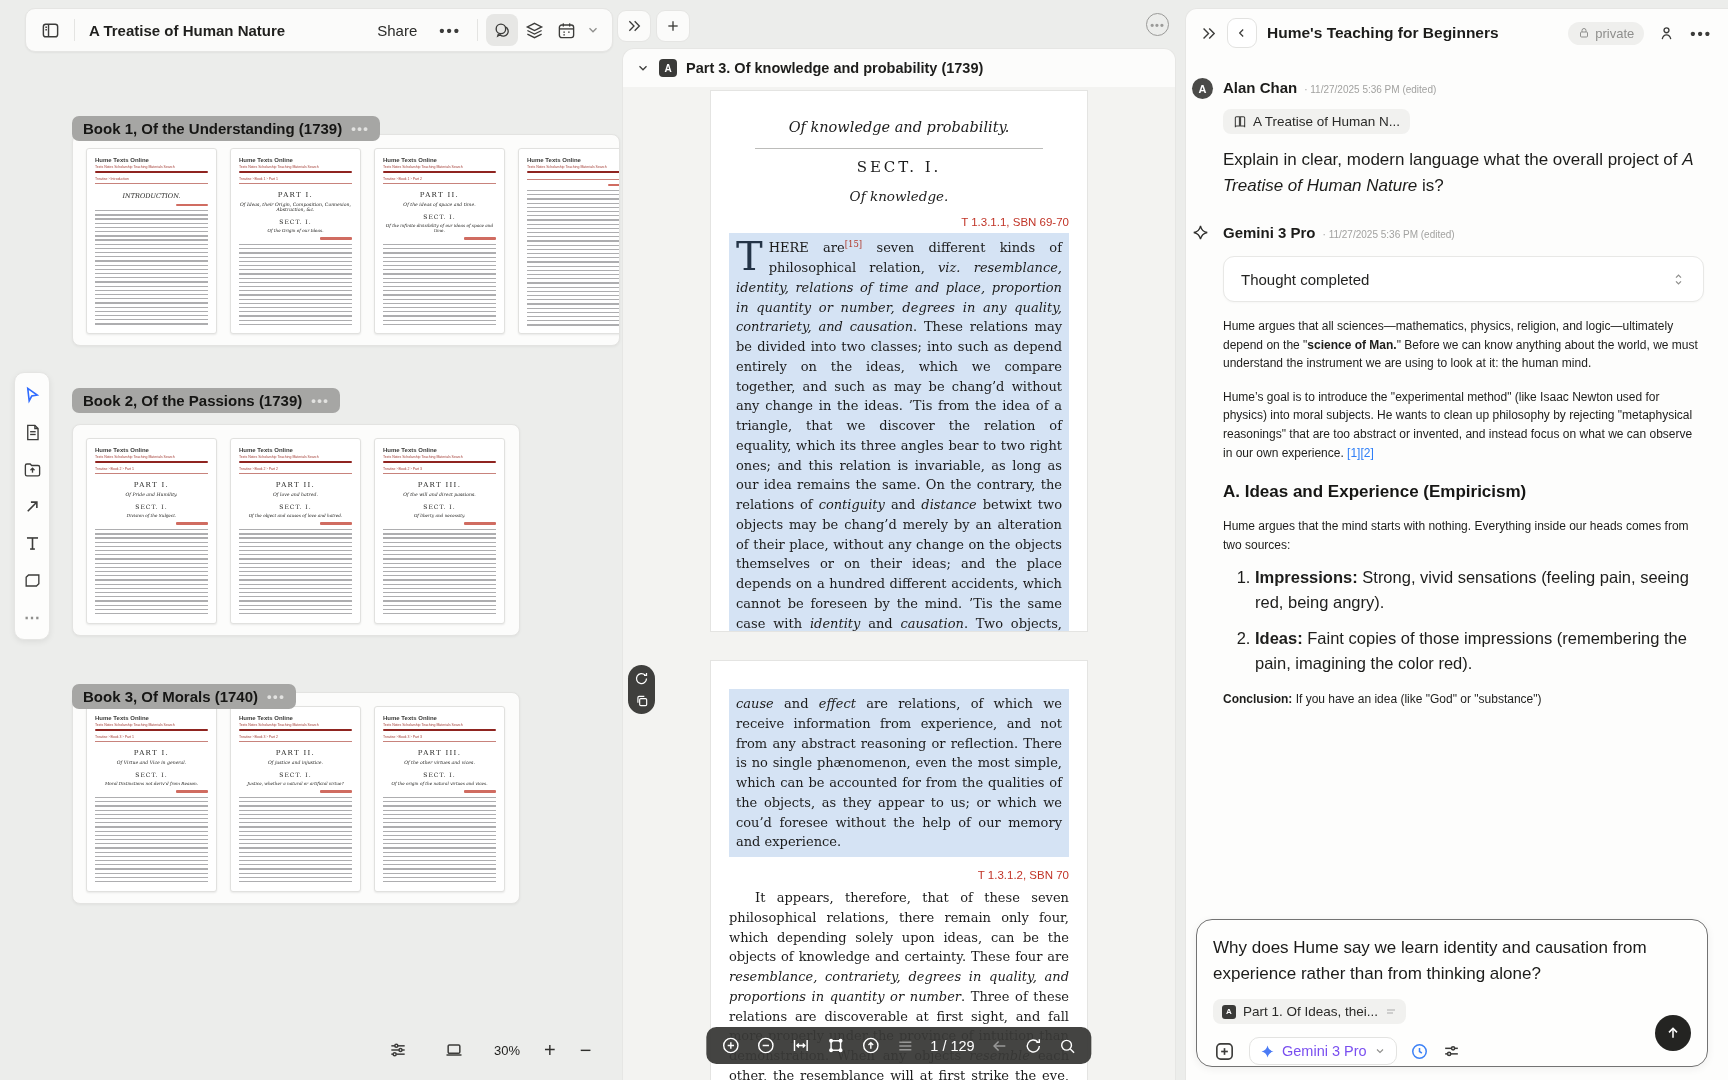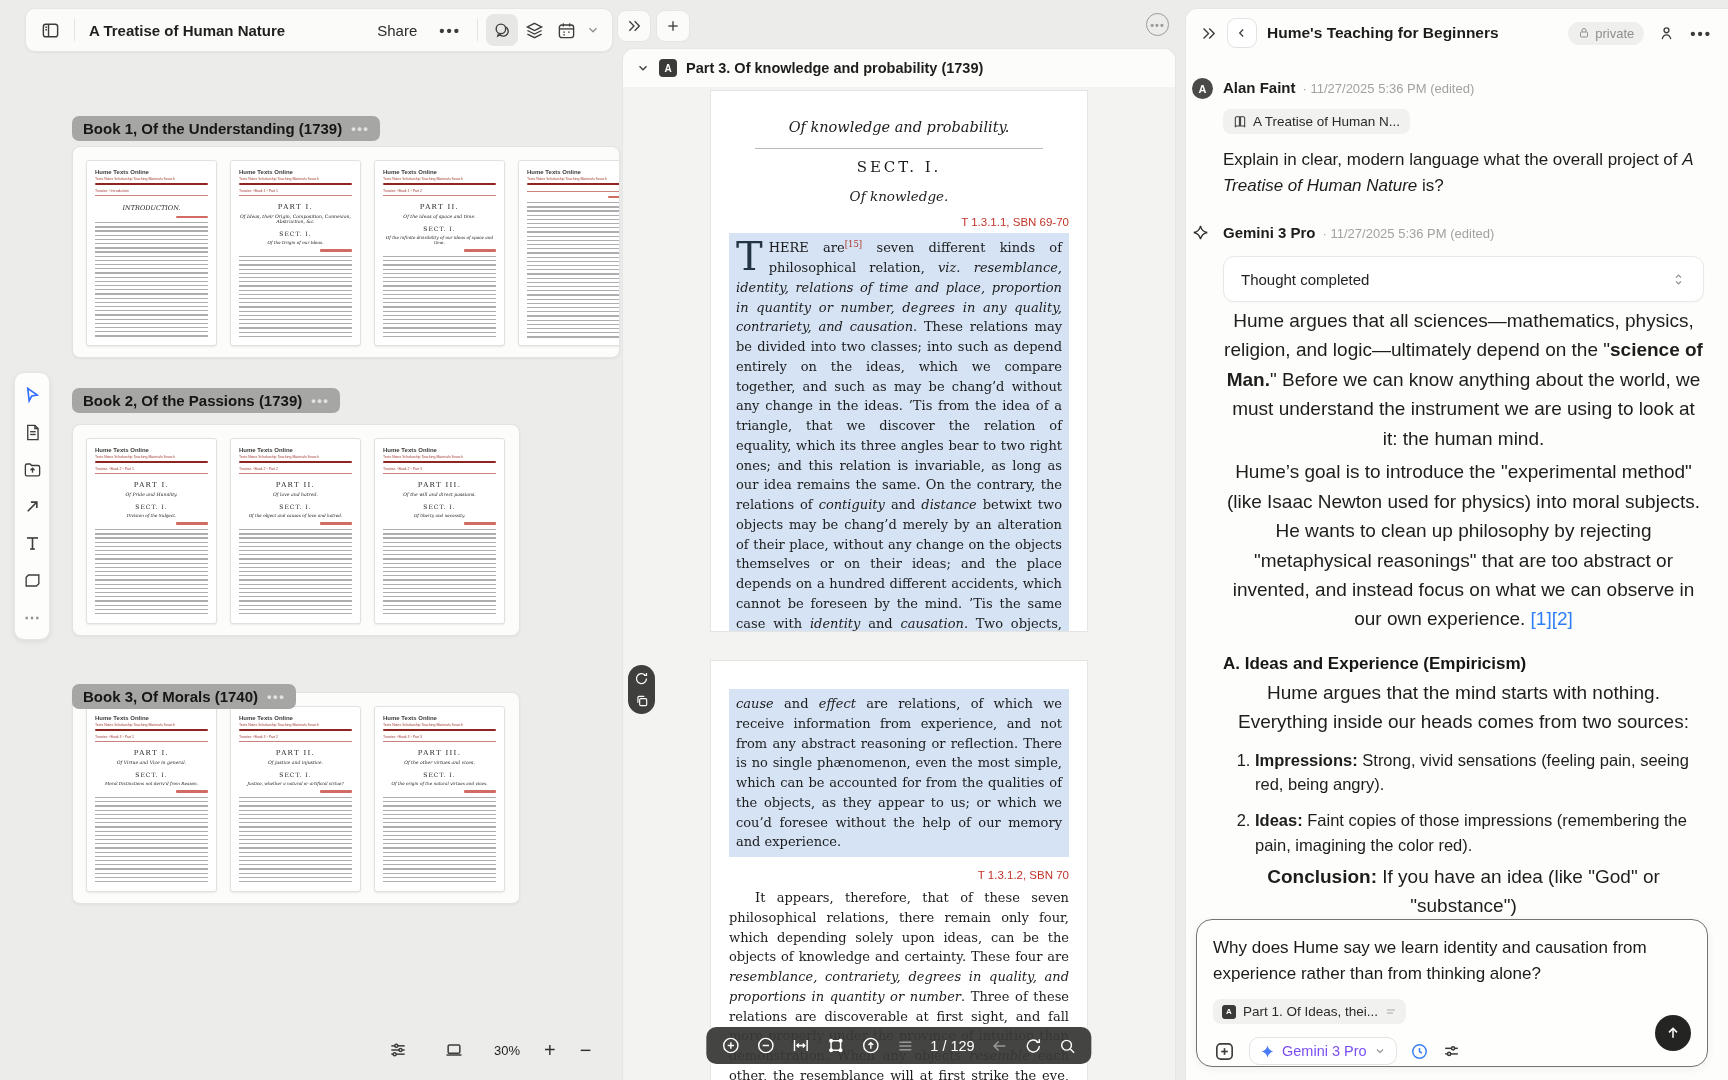--- a/index.html
+++ b/index.html
@@ -102,29 +102,29 @@
   .chat-title { font-size:15.5px; font-weight:700; color:#1c1c1a; white-space:nowrap; }
   .priv-pill { margin-left:auto; display:flex; align-items:center; gap:5px; background:#efefed; color:#8f8f8d;
     border-radius:14px; padding:4px 10px; font-size:13px; }
   .chatbody { position:absolute; top:58px; left:0; right:0; bottom:0; padding:12px 24px 0 6px; overflow:hidden; }
   .msg { position:relative; padding-left:24px; margin-bottom:26px; }
   .avatar { position:absolute; left:0; top:-1px; width:21px; height:21px; border-radius:50%; background:#4a4a48;
     color:#fff; font-size:11px; font-weight:700; display:flex; align-items:center; justify-content:center; }
   .ai-star { position:absolute; left:0; top:0; color:#2f2f2d; }
   .msghead { display:flex; align-items:baseline; gap:7px; padding-left:7px; }
   .msg-name { font-size:15px; font-weight:700; color:#1c1c1a; }
-  .msg-time { font-size:13px; color:#a2a2a0; }
+  .msg-time { font-size:10px; color:#a2a2a0; }
   .msg-content { padding-left:7px; }
   .src-chip { display:inline-flex; align-items:center; gap:6px; background:#f1f1ef; border-radius:8px;
     padding:5px 10px; font-size:13.5px; color:#2a2a28; margin-top:13px; }
   .q-text { font-size:17px; line-height:1.5; color:#1c1c1a; margin-top:13px; }
   .thought { margin:15px 0 4px 7px; height:46px; border:1px solid #e8e8e6; border-radius:11px; background:#fff;
     display:flex; align-items:center; padding:0 17px; font-size:15px; color:#242422; box-shadow:0 1px 2px rgba(0,0,0,.03); }
   .thought .ud { margin-left:auto; color:#8f8f8d; }
-  .ai-p { font-size:19px; line-height:1.55; color:#1d1d1b; margin-top:4px;text-align:center; }
+  .ai-p { font-size:12px; line-height:1.55; color:#1d1d1b; margin-top:15px; }
   .h2 { font-size:21px; font-weight:700; margin-top:24px; color:#161614; }
   .h3 { font-size:17px; font-weight:700; margin-top:20px; color:#161614; }
   .ai-list { margin-top:4px; padding-left:32px; }
   .ai-list li { font-size:16.5px; line-height:1.5; margin-top:11px; color:#1d1d1b; }
 
   .composer { position:absolute; left:10px; right:20px; bottom:13px; height:148px; background:#fefefd;
     border:1px solid #737373; border-radius:16px; box-shadow:0 2px 8px rgba(0,0,0,.06); padding:15px 16px; }
   .draft { font-size:17px; line-height:1.5; color:#1b1b19; }
   .draft-chip { display:inline-flex; align-items:center; gap:7px; background:#f1f1ef; border-radius:8px;
     padding:5px 9px; font-size:13.5px; color:#2a2a28; margin-top:13px; }
@@ -237,21 +237,21 @@
         <path d="M4 8l3-3h13v11l-3 3H4z"></path>
       </svg>
   </div>
   <div class="iconbtn" style="color:#8f8f8d;font-weight:700">⋯</div>
 </div>
 
 <div class="sec-label" style="left:72px; top:116px">
   <span>Book 1, Of the Understanding (1739)</span>
   <span class="menu-dots">•••</span>
 </div>
-<div class="frame" style="left:72px; top:146px; width:548px; height:212px">
+<div class="frame" style="left:72px; top:134px; width:548px; height:212px">
     <div class="thumb">
       <div class="t-site">Hume Texts Online</div>
       <div class="t-nav">Texts   Notes   Scholarship   Teaching Materials   Search</div>
       <div class="t-navbar"></div>
       <div class="t-crumb">Treatise › Introduction</div>
       <div class="t-head">INTRODUCTION.</div>
       <div class="t-refbar"></div>
       <div class="t-lines"></div>
     </div>
     <div class="thumb">
@@ -504,21 +504,21 @@
         </svg>
     </div>
     <div class="dots" style="padding:0 2px">•••</div>
   </div>
 
   <div class="chatbody">
 
     <div class="msg">
       <div class="avatar">A</div>
       <div class="msghead">
-        <span class="msg-name">Alan Faint</span>
+        <span class="msg-name">Alan Chan</span>
         <span class="msg-time">· 11/27/2025 5:36 PM (edited)</span>
       </div>
       <div class="msg-content">
         <div class="src-chip">
           <svg width="14" height="14" viewBox="0 0 24 24" fill="none" stroke="#3c3c3a" stroke-width="1.8">
               <path d="M4 5a2 2 0 0 1 2-2h5v16H6a2 2 0 0 0-2 2z"></path>
               <path d="M20 5a2 2 0 0 0-2-2h-5v16h5a2 2 0 0 1 2 2z"></path>
             </svg>
           <span>A Treatise of Human N...</span>
         </div>

